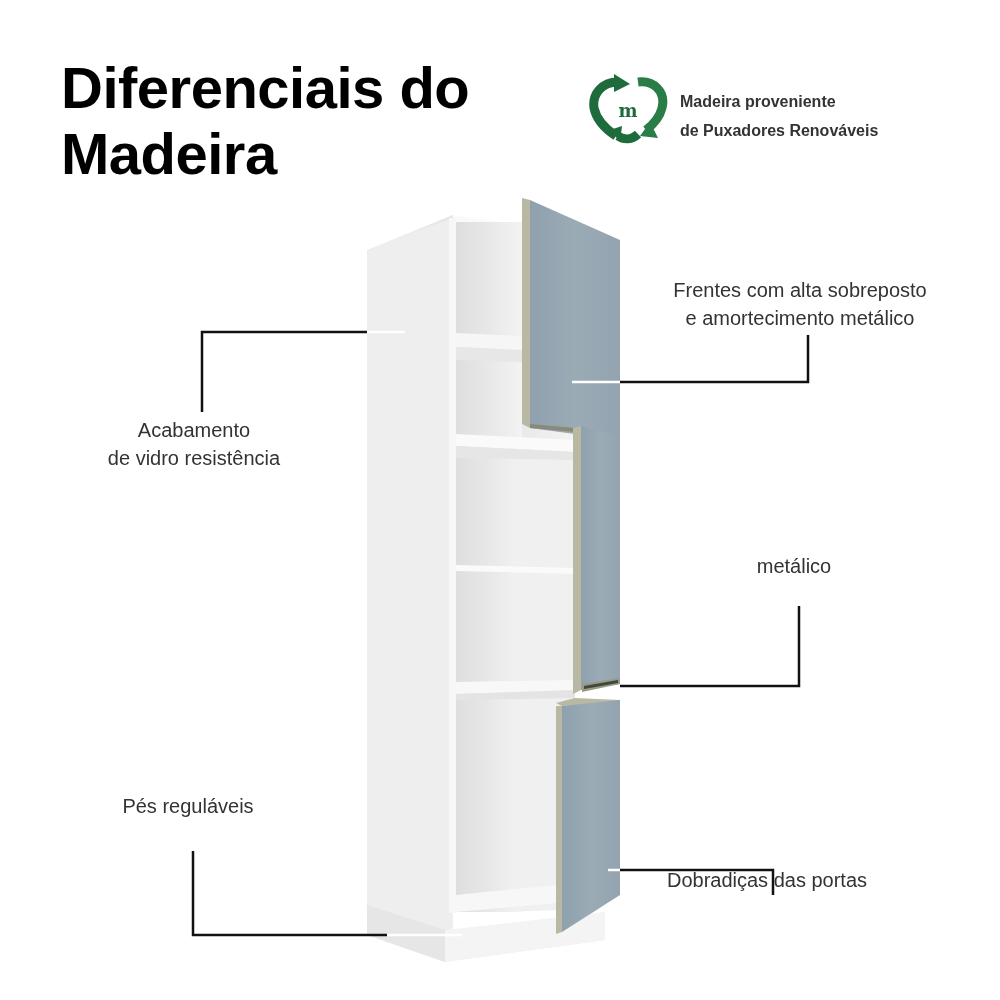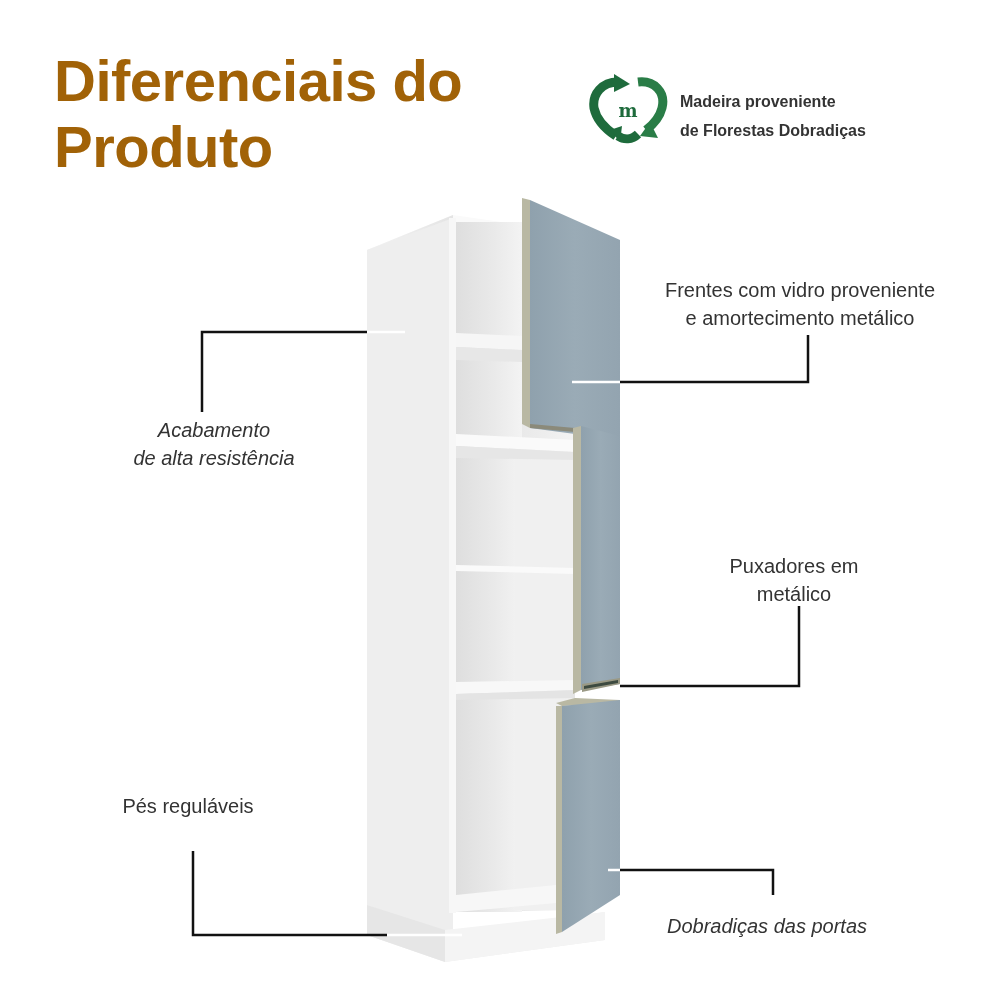--- a/index.html
+++ b/index.html
@@ -1,52 +1,52 @@
 <!DOCTYPE html>
 <html><head>
 <meta charset="utf-8">
 <style>
   html, body { margin: 0; padding: 0; background: #ffffff; }
   body { width: 1000px; height: 1000px; position: relative; overflow: hidden; font-family: "Liberation Sans", "DejaVu Sans", sans-serif; color: #333333; }
-  .title { position: absolute; left: 50px; top: 44px; font-size: 58px; font-weight: bold; line-height: 66px; color: #a16207; letter-spacing: -0.5px; margin: 4px; }
+  .title { position: absolute; left: 50px; top: 44px; font-size: 58px; font-weight: bold; line-height: 66px; color: #000000; letter-spacing: -0.5px; margin: 11px; }
   .title span { display: block; }
   .badge { position: absolute; left: 588px; top: 74px; display: flex; align-items: center; }
   .badge-icon { width: 80px; height: 70px; }
   .badge-text { position: absolute; left: 92px; top: 13px; width: 300px; font-size: 16px; font-weight: bold; line-height: 29px; color: #333333; white-space: nowrap; }
   .badge-text span { display: block; }
   .label { position: absolute; font-size: 20px; line-height: 28px; color: #333333; text-align: center; white-space: nowrap; }
   .label span { display: block; }
   .art { position: absolute; left: 0; top: 0; width: 1000px; height: 1000px; }
 </style>
 </head>
 <body>
 
 <h1 class="title">
   <span>Diferenciais do</span>
-  <span>Produto</span>
+  <span>Madeira</span>
 </h1>
 
 <div class="badge">
   <svg class="badge-icon" viewBox="0 0 80 70">
 
     <path d="M30 8 C14 8 4 20 6 34 C8 44 16 54 28 62" fill="none" stroke="#1e6b3c" stroke-width="9" stroke-linecap="butt"></path>
     <polygon points="26,0 42,10 26,18" fill="#1e6b3c"></polygon>
 
     <path d="M50 8 C66 6 78 18 74 34 C72 42 66 50 58 56" fill="none" stroke="#2a7d47" stroke-width="9"></path>
     <polygon points="62,48 70,64 52,62" fill="#2a7d47"></polygon>
 
     <path d="M30 62 C36 66 44 66 50 60" fill="none" stroke="#1e6b3c" stroke-width="9"></path>
     <polygon points="22,56 34,52 32,68" fill="#1e6b3c"></polygon>
 
     <circle cx="40" cy="37" r="14" fill="#ffffff"></circle>
     <text x="40" y="43" text-anchor="middle" font-family="DejaVu Serif, serif" font-size="18" font-weight="bold" fill="#1e6b3c">m</text>
   </svg>
   <div class="badge-text">
     <span>Madeira proveniente</span>
-    <span>de Florestas Dobradiças</span>
+    <span>de Puxadores Renováveis</span>
   </div>
 </div>
 
 <svg class="art" viewBox="0 0 1000 1000">
   <defs>
     <linearGradient id="sideGrad" x1="0" y1="0" x2="1" y2="0">
       <stop offset="0" stop-color="#f4f4f4"></stop>
       <stop offset="1" stop-color="#e4e4e4"></stop>
     </linearGradient>
     <linearGradient id="innerGrad" x1="0" y1="0" x2="1" y2="0">
@@ -124,34 +124,33 @@
   <g fill="none" stroke-width="2.5">
     <polyline points="193,851 193,935 387,935" stroke="#111111"></polyline>
     <line x1="387" y1="935" x2="462" y2="935" stroke="#ffffff"></line>
   </g>
   <g fill="none" stroke-width="2.5">
     <line x1="608" y1="870" x2="620" y2="870" stroke="#ffffff"></line>
     <polyline points="620,870 773,870 773,895" stroke="#111111"></polyline>
   </g>
 </svg>
 
-<div class="label" style="left:114px; top:416px; width:200px;font-style:italic;">
+<div class="label" style="left:94px; top:416px; width:200px;">
   <span>Acabamento</span>
-  <span>de alta resistência</span>
+  <span>de vidro resistência</span>
 </div>
 
 <div class="label" style="left:640px; top:276px; width:320px;">
-  <span>Frentes com vidro proveniente</span>
+  <span>Frentes com alta sobreposto</span>
   <span>e amortecimento metálico</span>
 </div>
 
 <div class="label" style="left:694px; top:552px; width:200px;">
-  <span>Puxadores em</span>
   <span>metálico</span>
 </div>
 
 <div class="label" style="left:78px; top:792px; width:220px;text-align:center;">
   <span>Pés reguláveis</span>
 </div>
 
-<div class="label" style="left:642px; top:912px; width:250px;font-style:italic;">
+<div class="label" style="left:642px; top:866px; width:250px;">
   <span>Dobradiças das portas</span>
 </div>
 
 </body></html>

